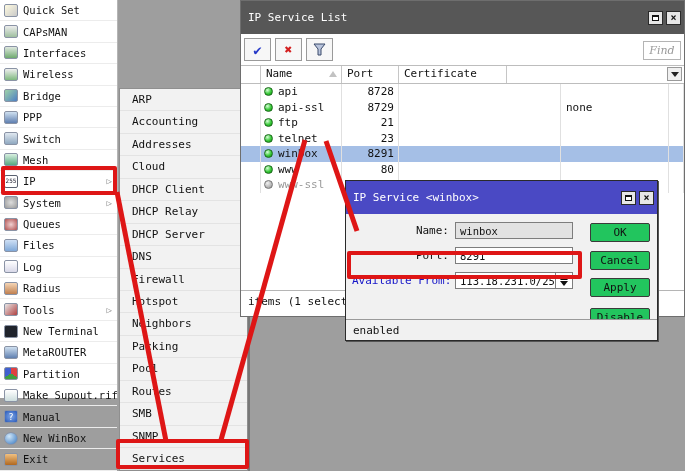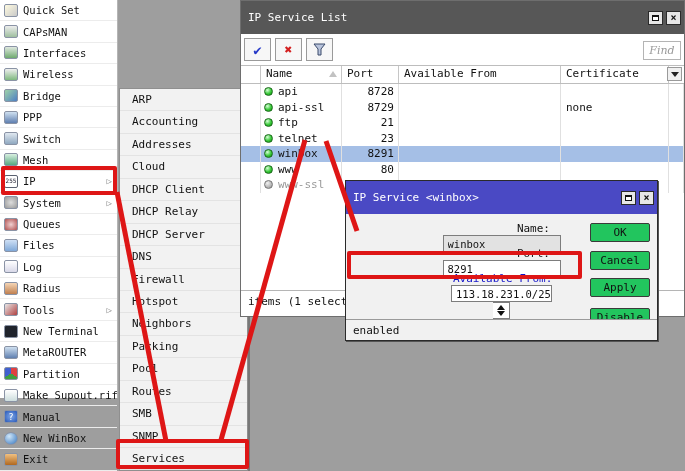--- a/index.html
+++ b/index.html
@@ -97,21 +97,21 @@
   .trow.disabled{color:#9a9a9a;}
   .trow.disabled .dot{background:radial-gradient(circle at 35% 30%,#f2f2f2,#bcbcbc 55%,#8d8d8d);border-color:#777;}
   .list-status{position:absolute;left:0;right:0;bottom:0;height:26px;border-top:1px solid #b5b5b5;
                padding:4px 0 0 7px;background:#fff;box-sizing:border-box;white-space:nowrap;overflow:hidden;}
 
   
   .win-dlg{position:absolute;left:345px;top:180px;width:313px;height:161px;background:#f1f1f1;
            border:1px solid #2a2a2a;box-shadow:1px 1px 0 #555;z-index:20;box-sizing:border-box;}
   .win-dlg .titlebar{background:#4a49c4;}
   .dlg-body{position:relative;height:120px;}
-  .frow{position:absolute;left:0;display:flex;align-items:center;width:100%;flex-direction:column;}
+  .frow{position:absolute;left:0;display:flex;align-items:center;width:100%;}
   .flabel{width:97px;flex:none;text-align:right;margin-left:6px;margin-right:6px;white-space:nowrap;}
   .flabel.blue{color:#1515c8;}
   .dlg-input{height:17px;border:1px solid #7d7d7d;background:#fff;padding:0 0 0 4px;margin:0;
              font-family:inherit;font-size:10.5px;box-sizing:border-box;color:#111;}
   .dlg-input.readonly{background:#e2e2e2;}
   .in-name,.in-port{width:118px;}
   .in-avail{width:101px;}
   .spin{width:17px;height:17px;border:1px solid #7d7d7d;border-left:none;background:#fff;
         display:flex;flex-direction:column;align-items:center;justify-content:center;gap:1px;box-sizing:border-box;}
   .spin i{display:block;width:0;height:0;border-left:4px solid transparent;border-right:4px solid transparent;}
@@ -364,21 +364,20 @@
       </span>
       <span class="find-btn">Find</span>
     </div>
     <div class="thead">
       <span class="th w-flags"></span>
       <span class="th w-name">
         <span>Name</span>
         <span class="sort-up"></span>
       </span>
       <span class="th w-port">Port</span>
-      <span class="th w-avail">Available From</span>
       <span class="th w-cert">Certificate</span>
       <span class="th w-tail"></span>
       <span class="col-btn">
           <span class="caret-down"></span>
         </span>
     </div>
     <div class="tbody">
 
         <div class="trow">
           <span class="c w-flags"></span>

